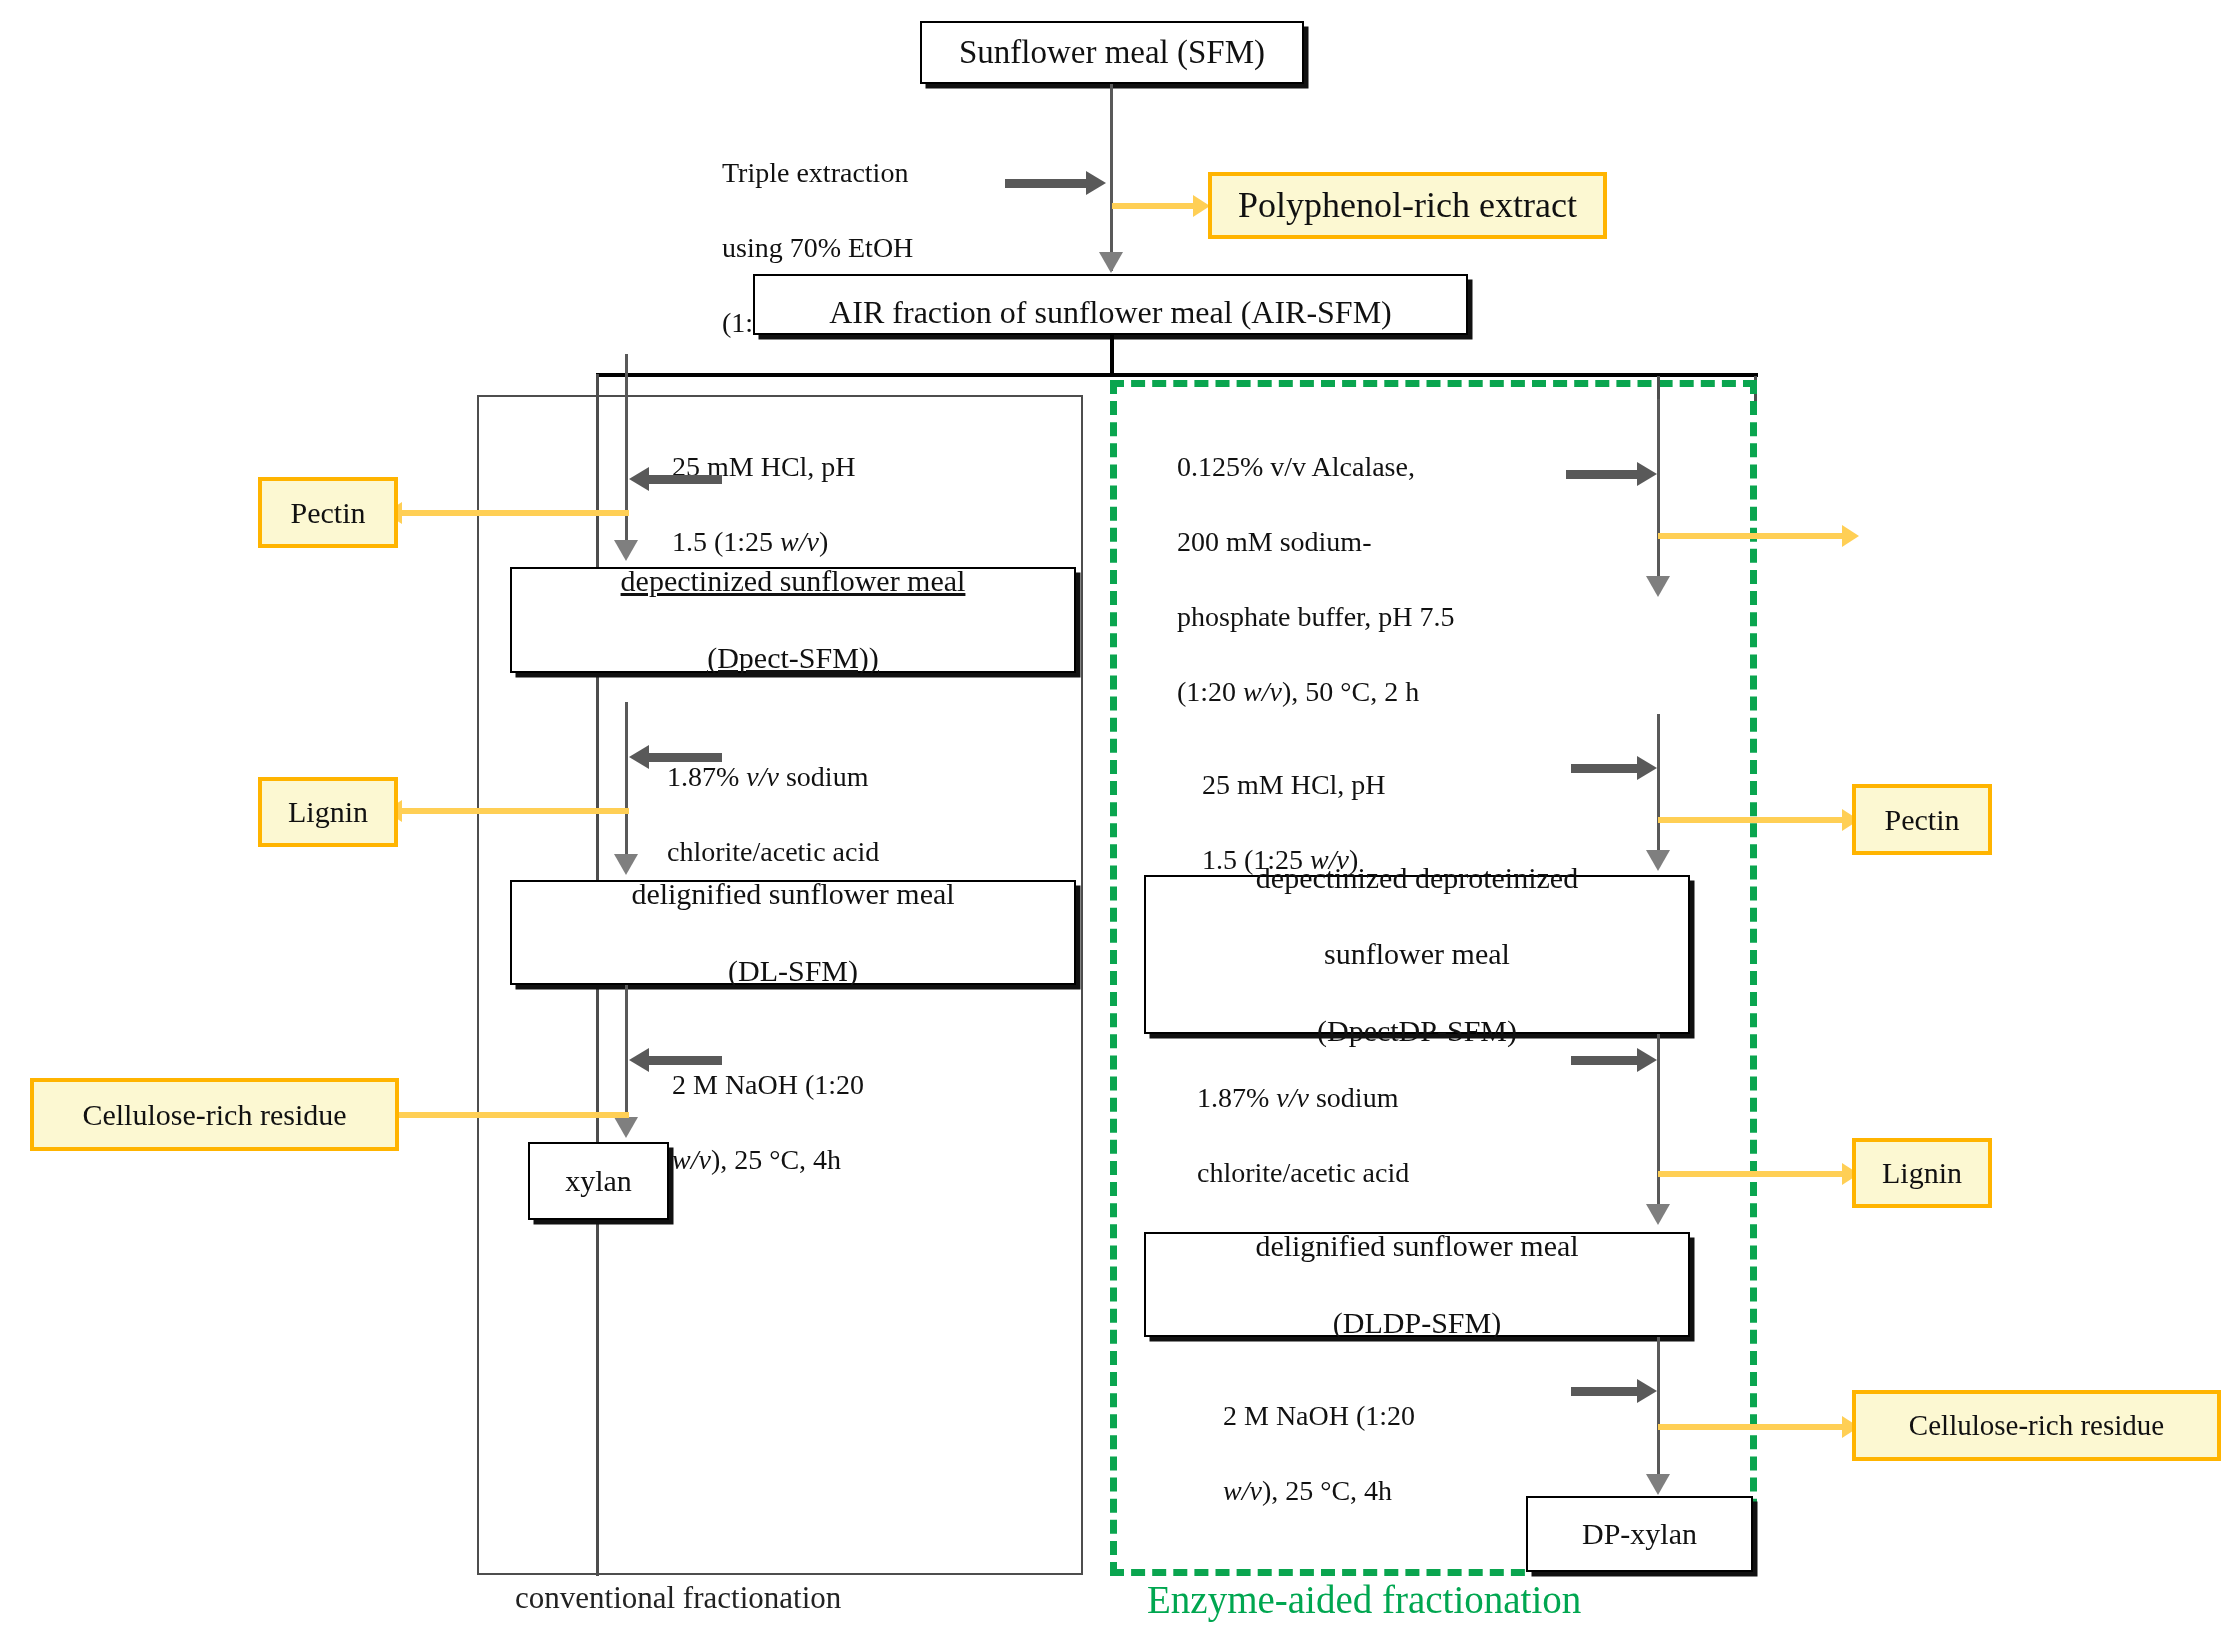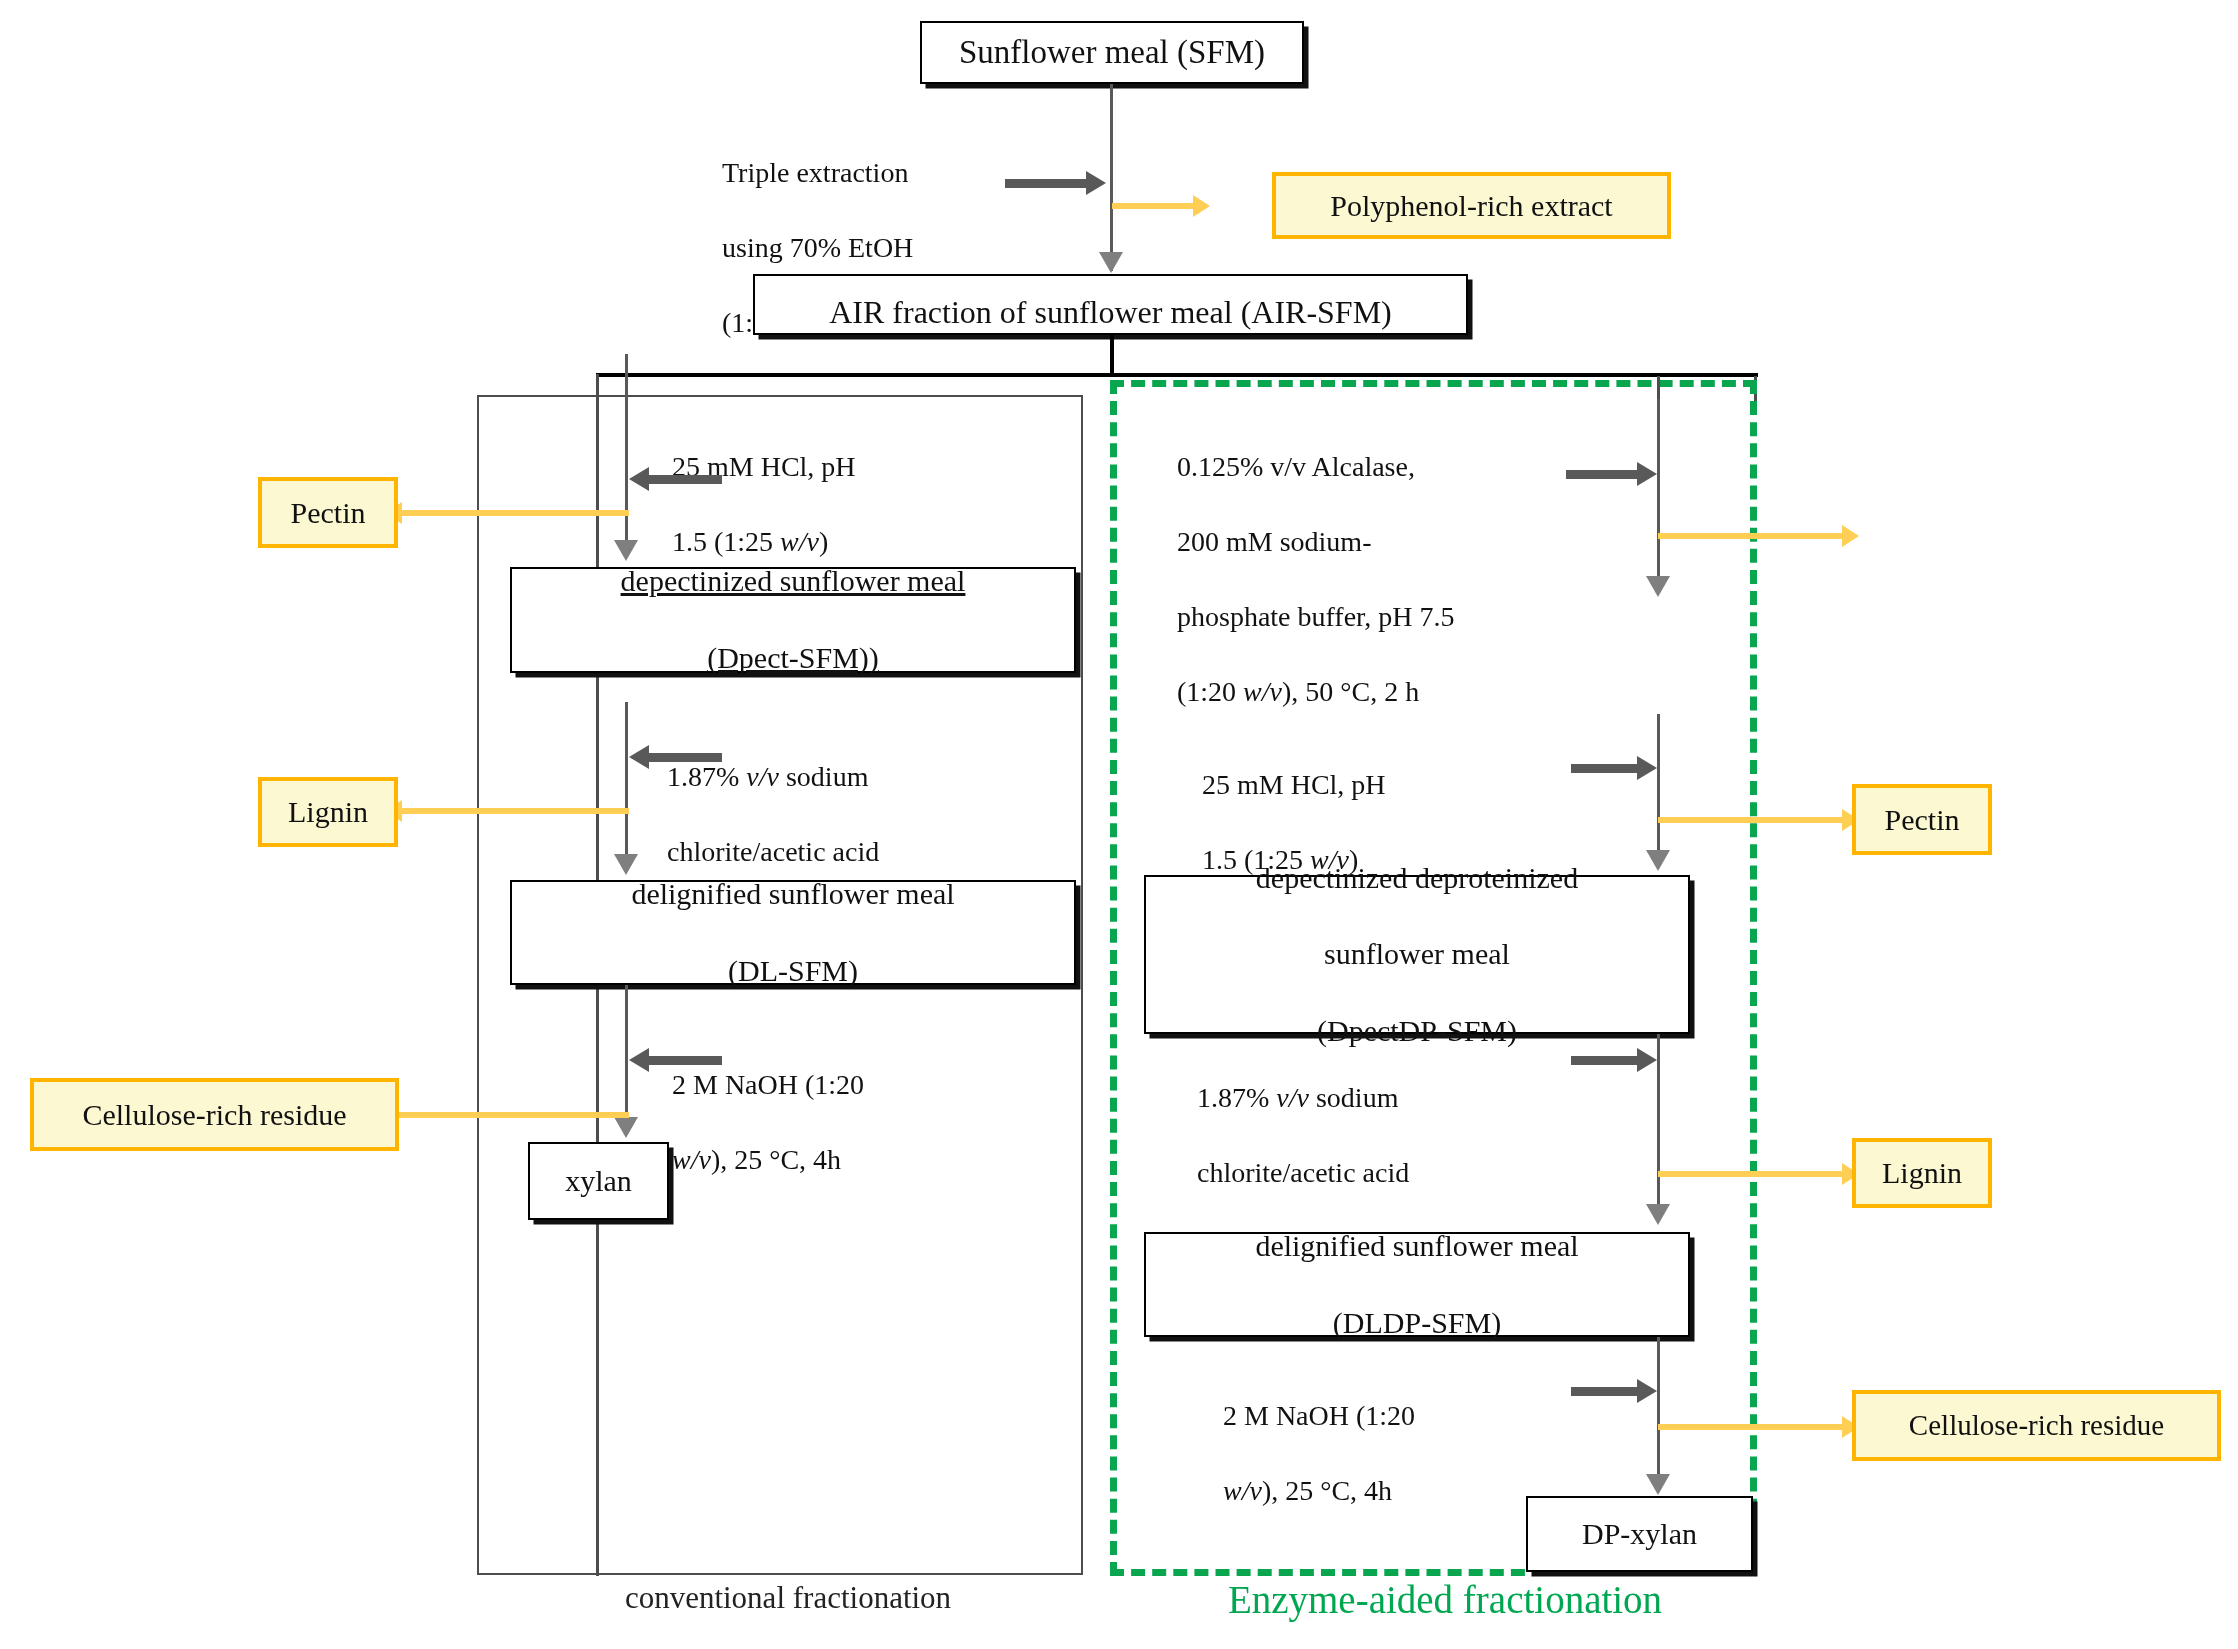--- a/index.html
+++ b/index.html
@@ -70,21 +70,21 @@
   .yarrow.right::after{right:-17px;border-left:17px solid #ffcf55;}
   
   .frame-solid{
     position:absolute;border:2px solid #4d4d4d;background:transparent;
     box-sizing:border-box;
   }
   .frame-dashed{
     position:absolute;border:7px dashed #0aa54f;background:transparent;
     box-sizing:border-box;
   }
-  .caption{position:absolute;text-align:center;color:#222;}
+  .caption{position:absolute;text-align:left;color:#222;}
   .caption.green{color:#00a650;}
 </style>
 </head>
 <body>
 
 <div id="stage">
 
   <div class="pbox" style="left:920px;top:21px;width:384px;height:63px;font-size:33px;">
     <span>Sunflower meal (SFM)</span>
   </div>
@@ -95,21 +95,21 @@
   <div class="cond" style="left:722px;top:116px;width:273px;font-size:28px;">
     <span>Triple extraction</span><br>
     <span>using 70% EtOH</span><br>
     <span>(1:10 </span><i>w/v</i><span>) at 25 °C</span>
   </div>
 
   <div class="garrow right" style="left:1005px;top:179px;width:81px;"></div>
 
   <div class="yarrow right" style="left:1112px;top:203px;width:81px;"></div>
 
-  <div class="ybox" style="left:1272px;top:172px;width:399px;height:67px;font-size:30px;">
+  <div class="ybox" style="left:1208px;top:172px;width:399px;height:67px;font-size:36px;">
     <span>Polyphenol-rich extract</span>
   </div>
 
   <div class="pbox" style="left:753px;top:274px;width:715px;height:61px;font-size:32px;align-items:flex-end;">
     <span>AIR fraction of sunflower meal (AIR-SFM)</span>
   </div>
 
   <div class="vline" style="left:1110px;top:334px;height:41px;background:#000;width:4px;"></div>
   <div class="hline" style="left:596px;top:373px;width:1162px;"></div>
 

